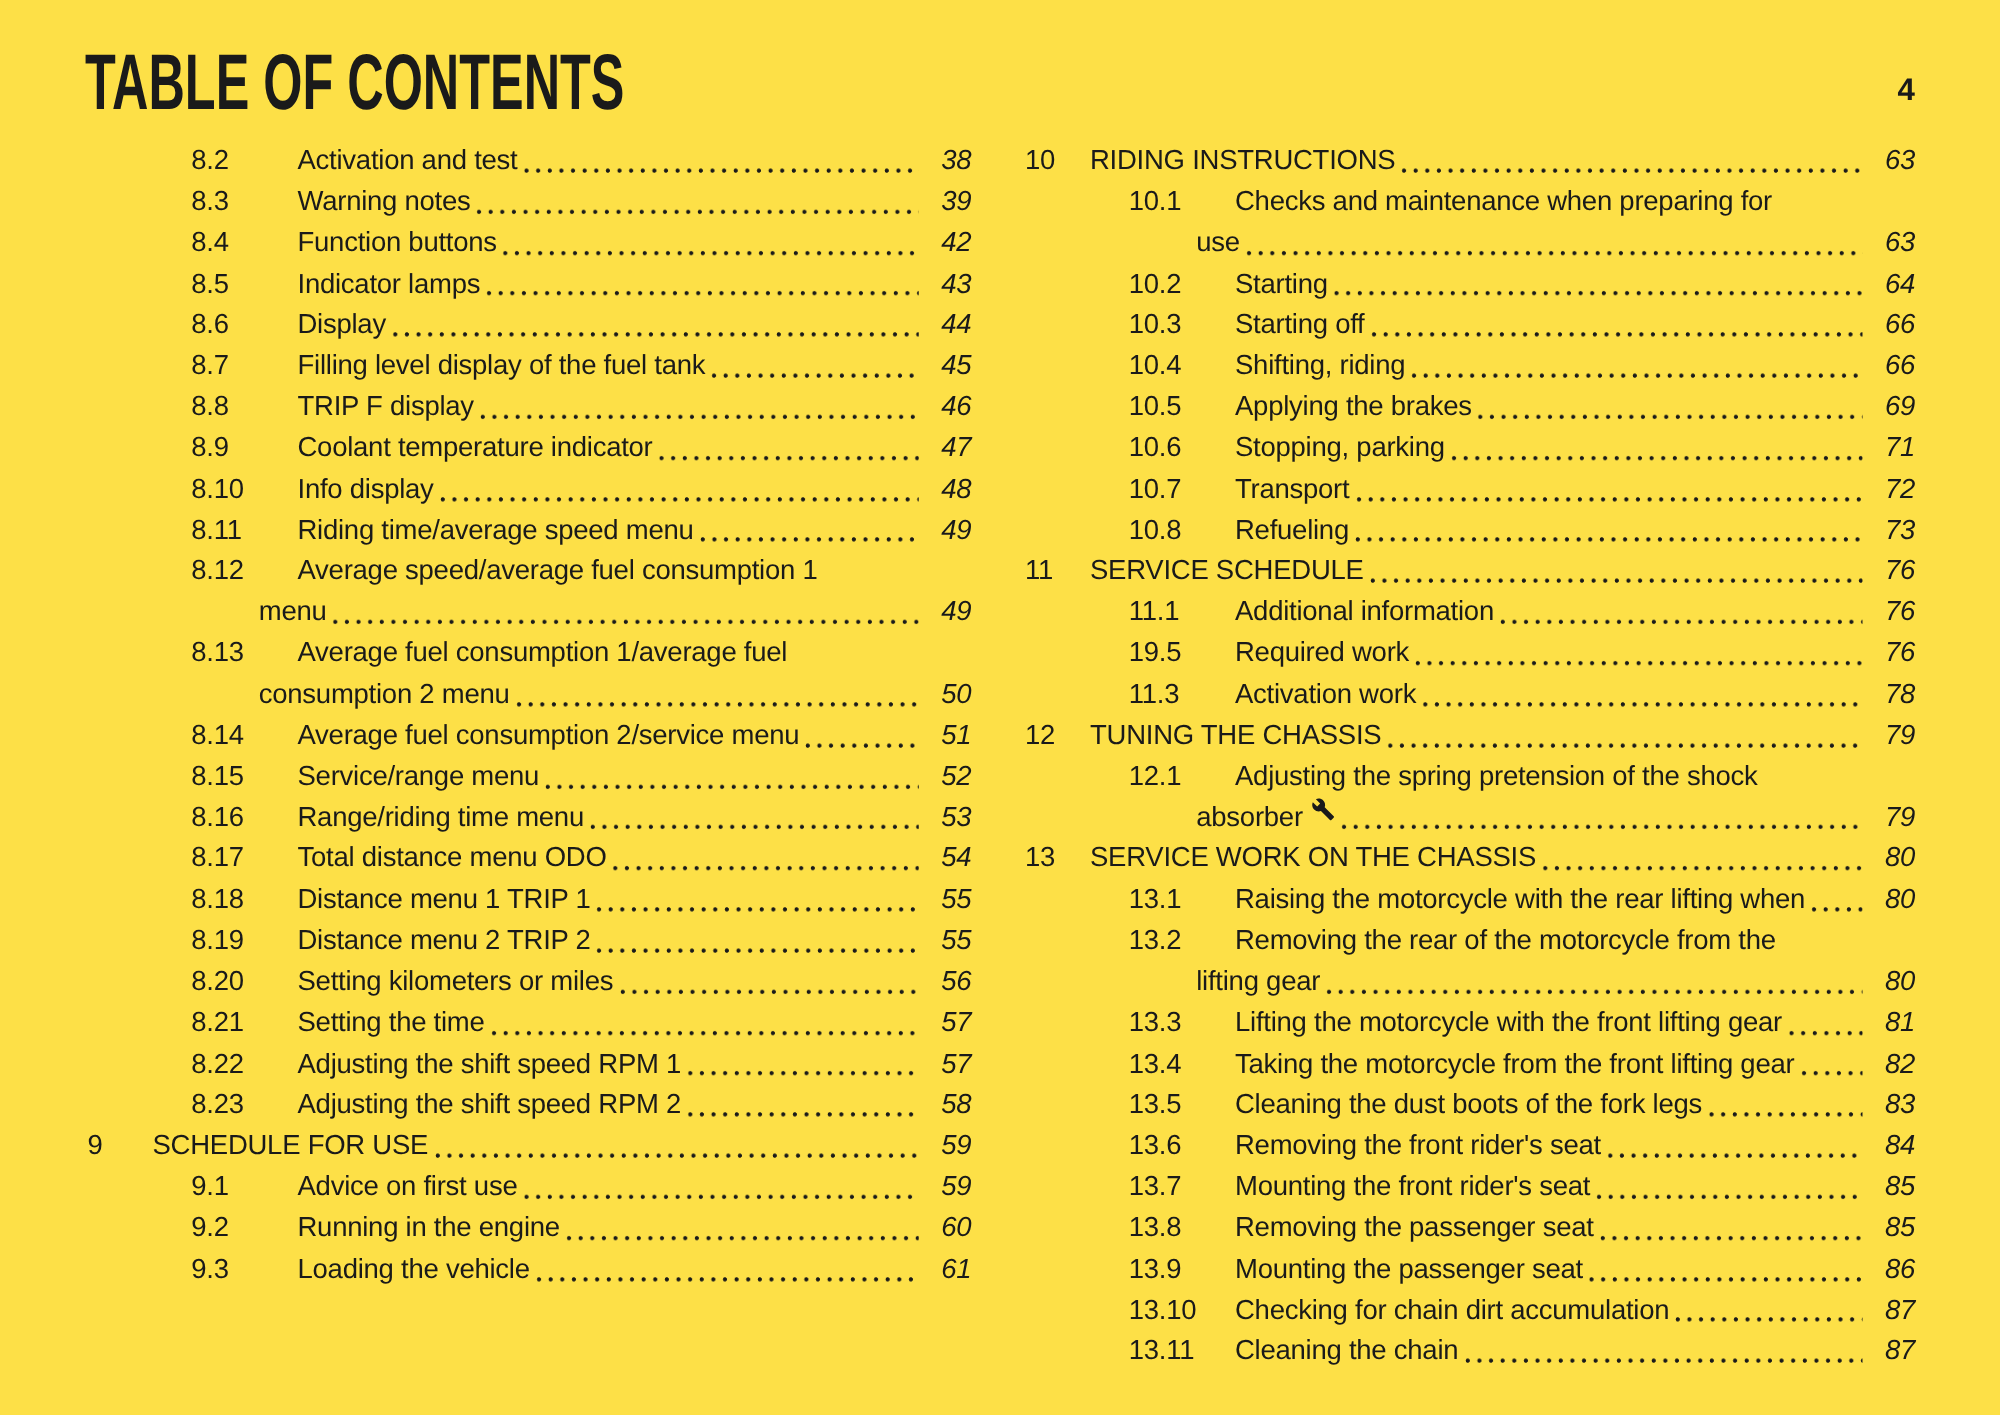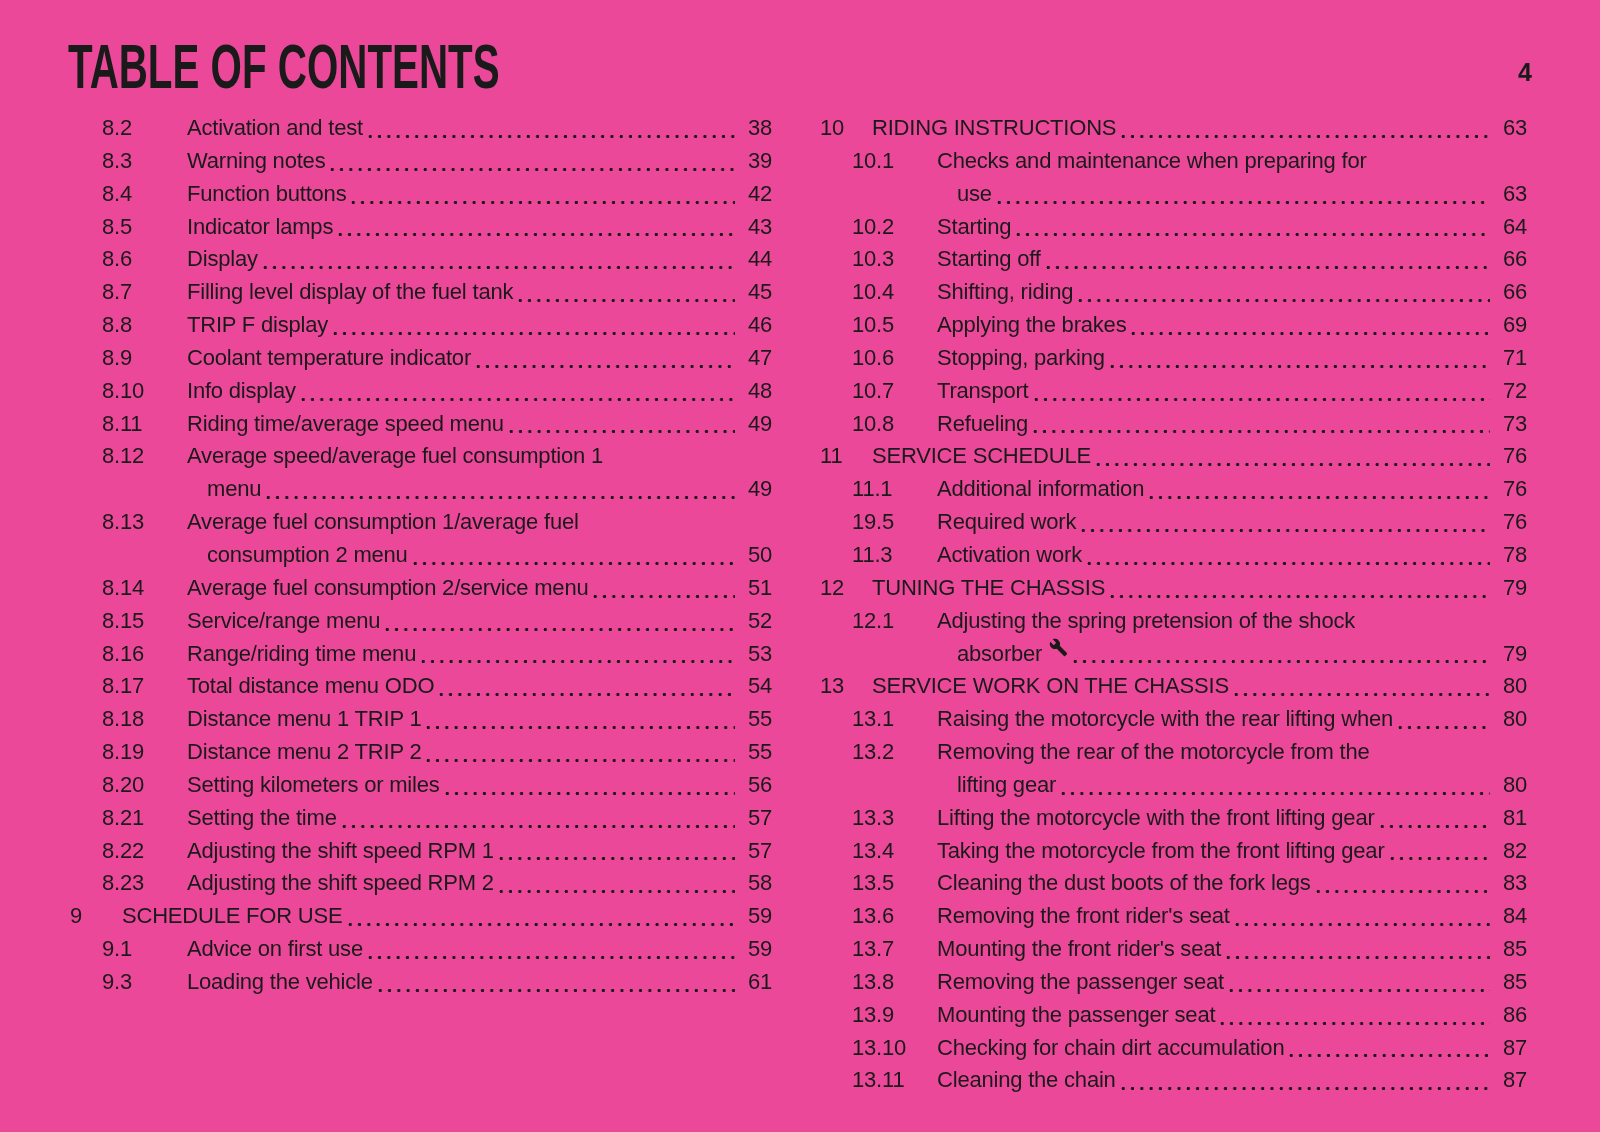--- a/index.html
+++ b/index.html
@@ -1,19 +1,19 @@
 <!DOCTYPE html>
 <html><head>
 <meta charset="utf-8">
 <style>
   html,body{margin:0;padding:0;background:#e8e8e8;}
   .page{
     position:relative;
     width:1600px;height:1132px;
-    background:#ec4899;
+    background:#fde047;
     font-family:"Liberation Sans","DejaVu Sans",sans-serif;
     color:#1a1a1a;
     overflow:hidden;
   }
   .doc-title{
     position:absolute;left:68px;top:30px;margin:0;
     font-size:63px;font-weight:bold;letter-spacing:0px;
     white-space:nowrap;
   }
   .doc-title .squeeze{
@@ -27,35 +27,35 @@
   }
   .toc-col{
     position:absolute;top:112px;
     font-size:22px;letter-spacing:-0.2px;line-height:32.85px;
   }
   .toc-col.left{left:70px;width:707px;}
   .toc-col.right{left:820px;width:712px;}
   .toc-row{display:flex;align-items:flex-start;}
   .toc-row .num{flex:0 0 auto;white-space:nowrap;}
   .toc-row.lvl1 .num{width:52px;}
-  .toc-row.lvl2{margin-left:32px;}
+  .toc-row.lvl2{margin-left:83px;}
   .toc-row.lvl2 .num{width:85px;}
   .toc-row.cont{margin-left:137px;}
   .toc-row .title{flex:0 1 auto;white-space:nowrap;}
   .leader{
     flex:1 1 auto;
     min-width:12px;
     align-self:flex-end;
     height:5px;
     margin:0 8px 6px 5px;
     background-image:radial-gradient(circle at 2.2px 2.5px,#1a1a1a 1.35px,rgba(0,0,0,0) 1.95px);
     background-size:9.3px 5px;
     background-repeat:repeat-x;
   }
-  .pg{flex:0 0 auto;min-width:34px;text-align:center;white-space:nowrap;}
+  .pg{flex:0 0 auto;min-width:34px;text-align:right;white-space:nowrap;font-style:italic;}
   .wrench{
     display:inline-block;
     width:19px;height:19px;
     margin-left:7px;
     vertical-align:-2px;
   }
 </style>
 </head>
 <body>
 
@@ -207,20 +207,26 @@
         <span class="leader"></span>
         <span class="pg">59</span>
       </div>
       <div class="toc-row lvl2">
         <span class="num">9.1</span>
         <span class="title">Advice on first use</span>
         <span class="leader"></span>
         <span class="pg">59</span>
       </div>
       <div class="toc-row lvl2">
+        <span class="num">9.2</span>
+        <span class="title">Running in the engine</span>
+        <span class="leader"></span>
+        <span class="pg">60</span>
+      </div>
+      <div class="toc-row lvl2">
         <span class="num">9.3</span>
         <span class="title">Loading the vehicle</span>
         <span class="leader"></span>
         <span class="pg">61</span>
       </div>
     </div>
   <div class="toc-col right">
       <div class="toc-row lvl1">
         <span class="num">10</span>
         <span class="title">RIDING INSTRUCTIONS</span>

